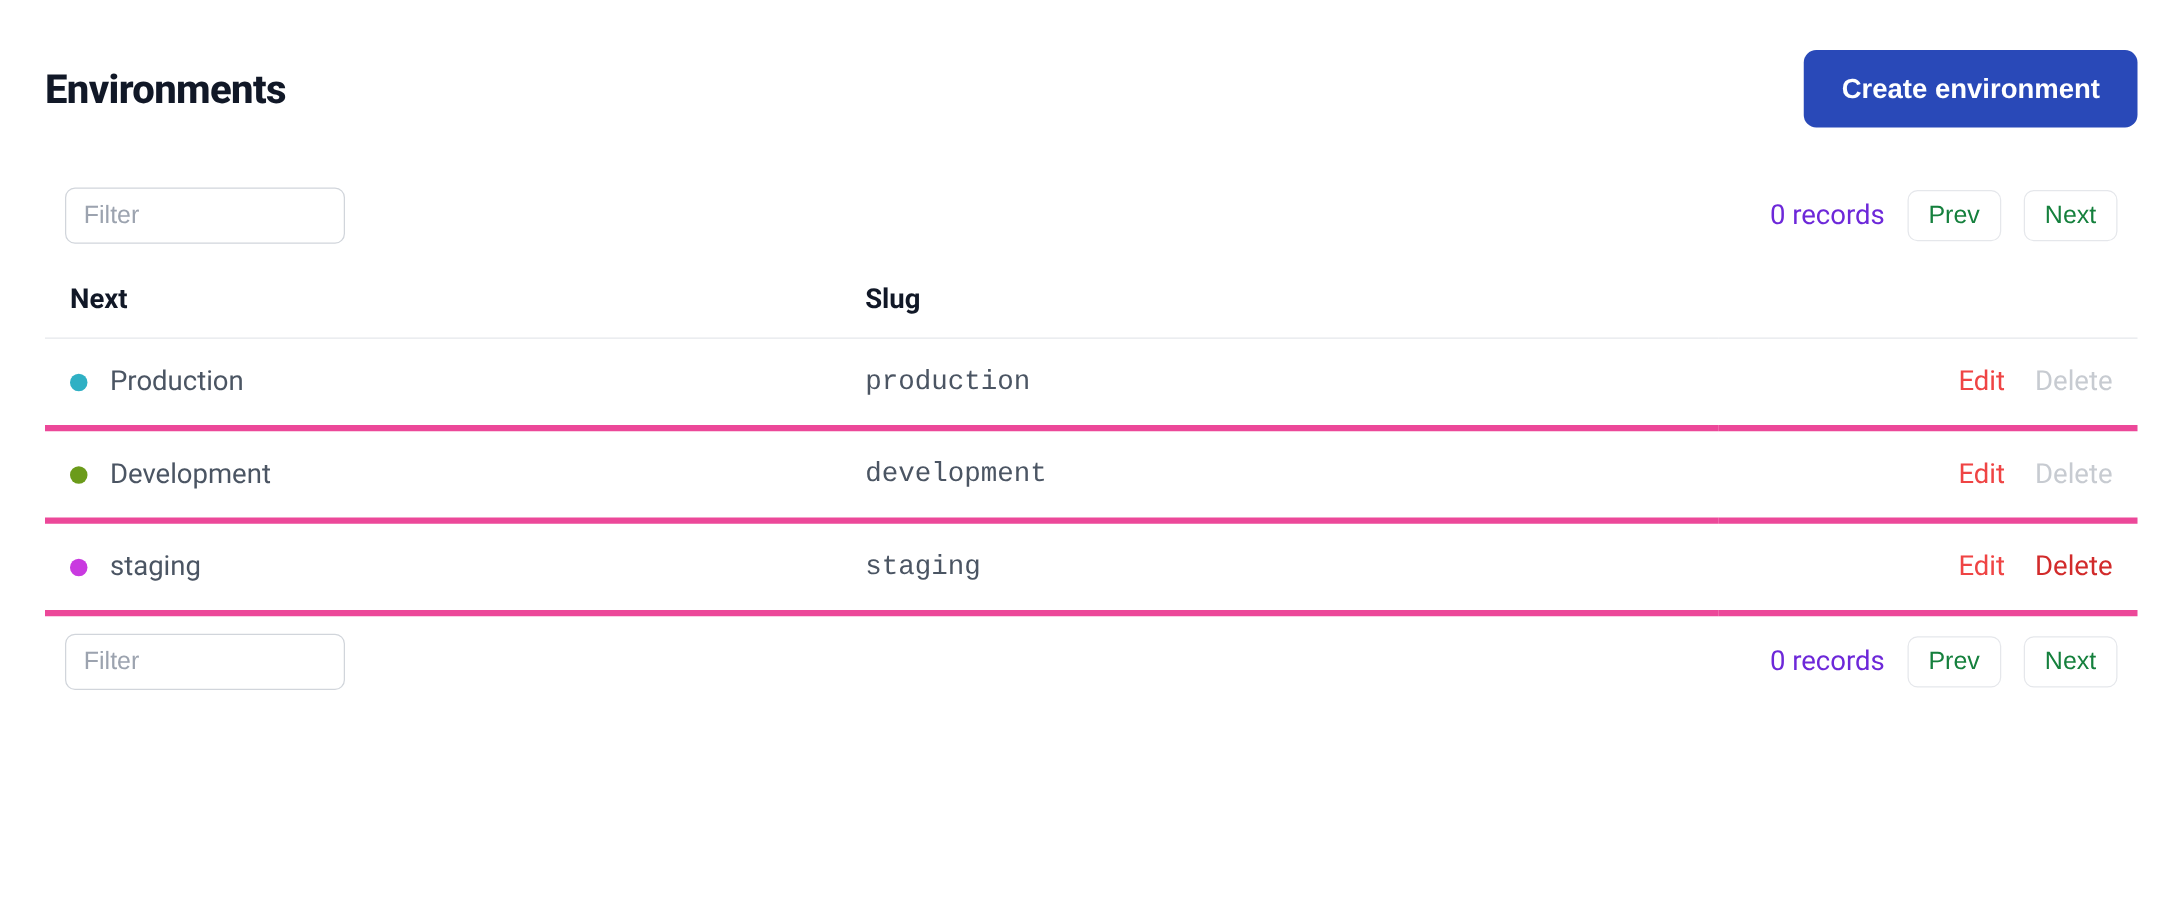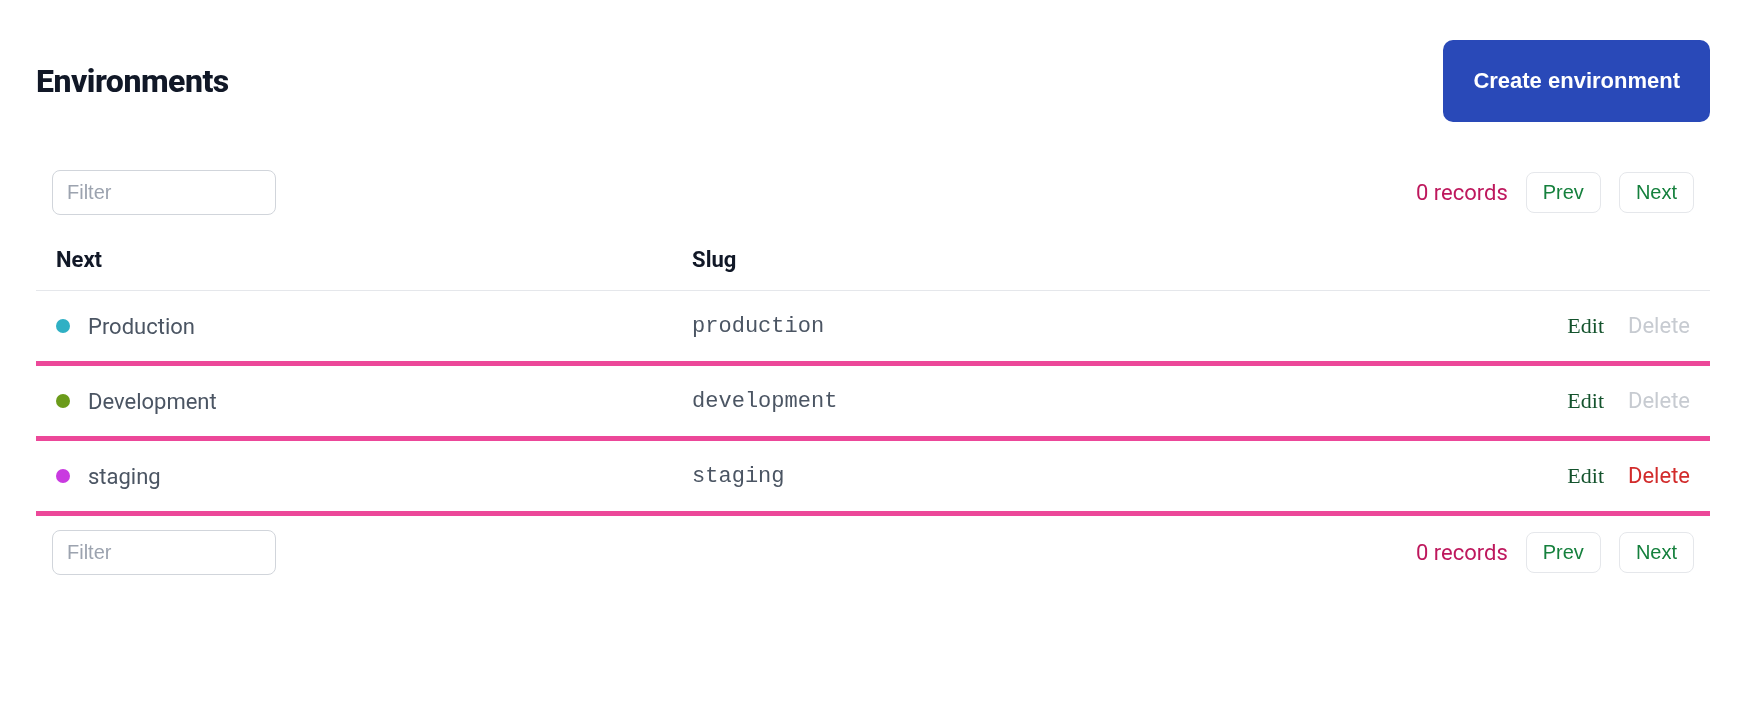--- a/index.html
+++ b/index.html
@@ -23,21 +23,21 @@
       font-size: 32px;
       font-weight: 800;
       color: #111827;
       letter-spacing: -0.5px;
     }
     .create-btn {
       background: #2949b8;
       color: #ffffff;
       border: none;
       border-radius: 10px;
-      padding: 28px 30px;
+      padding: 18px 30px;
       font-size: 22px;
       font-weight: 600;
       cursor: pointer;
     }
     .toolbar {
       display: flex;
       justify-content: space-between;
       align-items: center;
       padding: 0 16px 14px 16px;
     }
@@ -52,21 +52,21 @@
     .filter-input::placeholder {
       color: #9ca3af;
     }
     .toolbar-right {
       display: flex;
       align-items: center;
       gap: 18px;
     }
     .records-text {
       font-size: 22px;
-      color: #be185d;
+      color: #6d28d9;
     }
     .pager-btn {
       border: 1px solid #e5e7eb;
       background: #ffffff;
       border-radius: 8px;
       padding: 8px 16px;
       font-size: 20px;
       color: #15803d;
       cursor: pointer;
     }
@@ -111,22 +111,21 @@
     .actions-cell {
       text-align: right;
       white-space: nowrap;
     }
     .action-link {
       font-size: 22px;
       cursor: pointer;
       margin-left: 24px;
     }
     .action-edit {
-      color: #14532d;
-      font-family: Liberation Serif, serif;
+      color: #ef4444;
     }
     .action-delete-disabled {
       color: #c7cbd1;
     }
     .action-delete-enabled {
       color: #d22b2b;
     }
     .col-name { width: 38%; }
     .col-slug { width: 42%; }
     .col-actions { width: 20%; }

